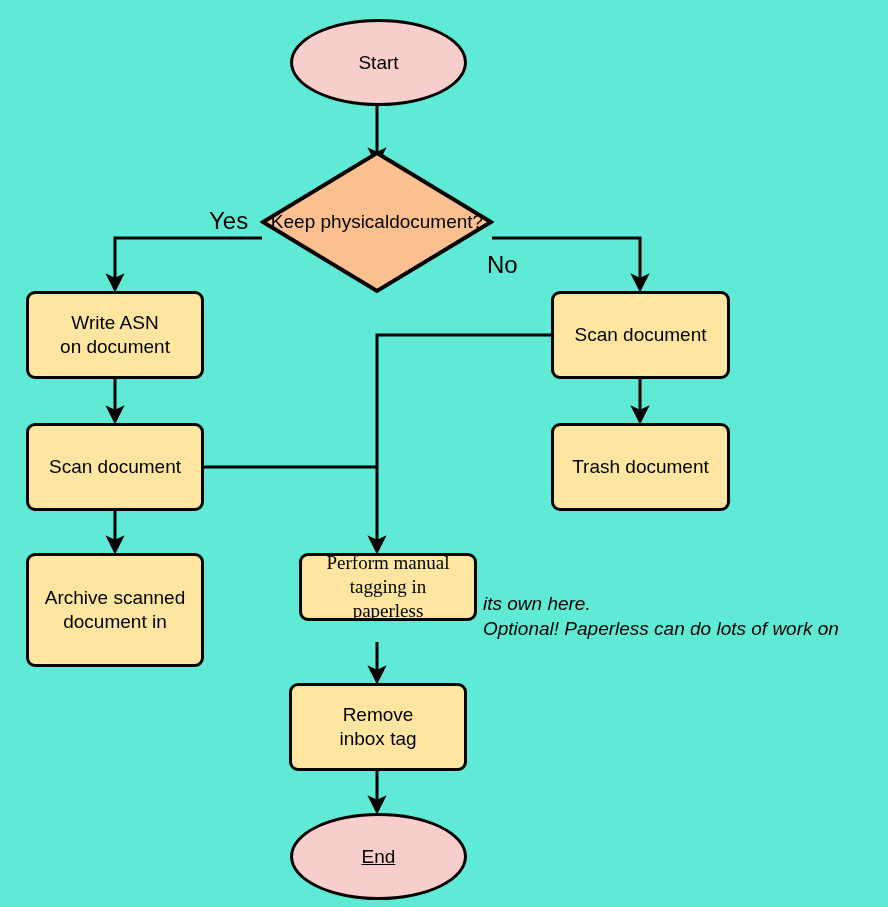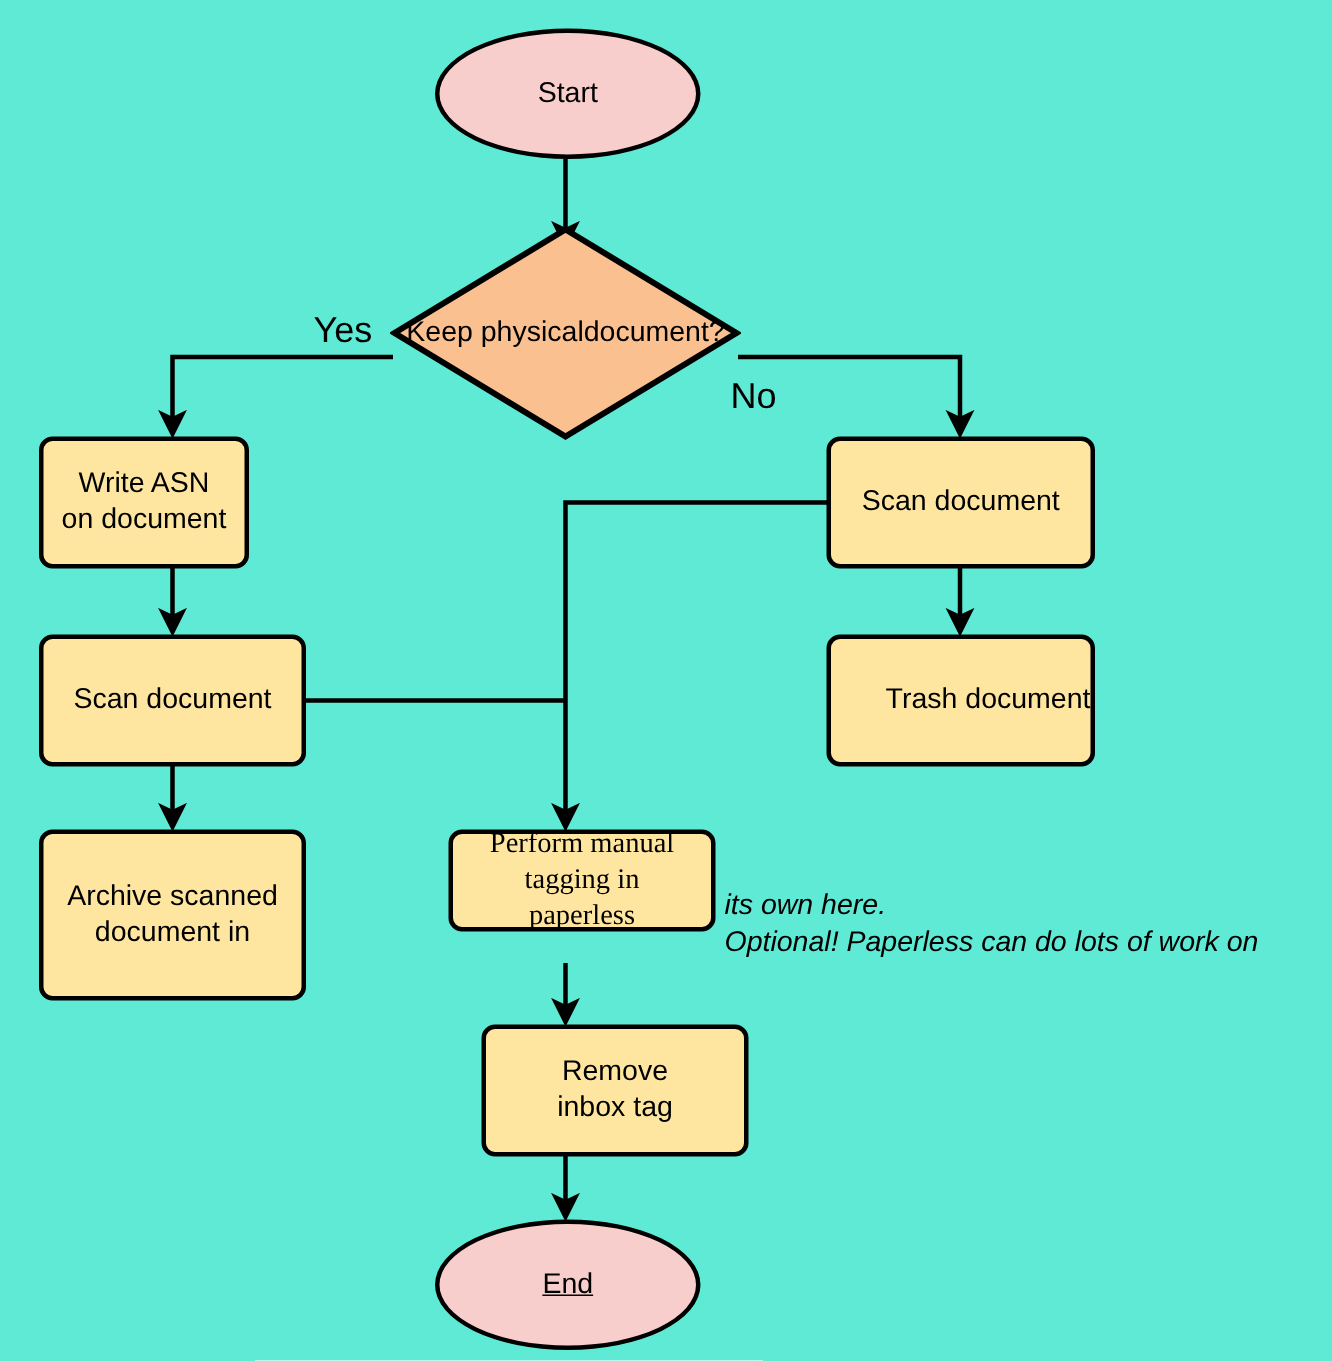--- a/index.html
+++ b/index.html
@@ -128,21 +128,21 @@
     </svg>
     <div class="diamond-label nlines">
       <span>Keep physical</span>
       <span>document?</span>
     </div>
   </div>
 
   <div class="edge-label" style="left:209px; top:211px;">Yes</div>
   <div class="edge-label" style="left:487px; top:211px;margin-top:44px;">No</div>
 
-  <div class="node node-process" style="left:26px; top:291px; width:140px; height:88px;">
+  <div class="node node-process" style="left:26px; top:291px; width:178px; height:88px;">
     <div class="nlines">
       <span>Write ASN</span>
       <span>on document</span>
     </div>
   </div>
 
   <div class="node node-process" style="left:26px; top:423px; width:178px; height:88px;">
     <span>Scan document</span>
   </div>
 
@@ -150,33 +150,33 @@
     <div class="nlines">
       <span>Archive scanned</span>
       <span>document in</span>
     </div>
   </div>
 
   <div class="node node-process" style="left:551px; top:291px; width:179px; height:88px;">
     <span>Scan document</span>
   </div>
 
-  <div class="node node-process" style="left:551px; top:423px; width:179px; height:88px;justify-content:flex-end;">
+  <div class="node node-process" style="left:551px; top:423px; width:179px; height:88px;">
     <span>Trash document</span>
   </div>
 
   <div class="node node-process" style="left:299px; top:553px; width:178px; height:68px;font-family:Liberation Serif, serif;">
     <div class="nlines">
       <span>Perform manual</span>
       <span>tagging in</span>
       <span>paperless</span>
     </div>
   </div>
 
-  <div class="node node-process" style="left:289px; top:683px; width:178px; height:88px;margin-left:32px;">
+  <div class="node node-process" style="left:289px; top:683px; width:178px; height:88px;">
     <div class="nlines">
       <span>Remove</span>
       <span>inbox tag</span>
     </div>
   </div>
 
   <div class="node node-terminal" style="left:290px; top:813px; width:177px; height:87px;text-decoration:underline;">
     <span>End</span>
   </div>
 

